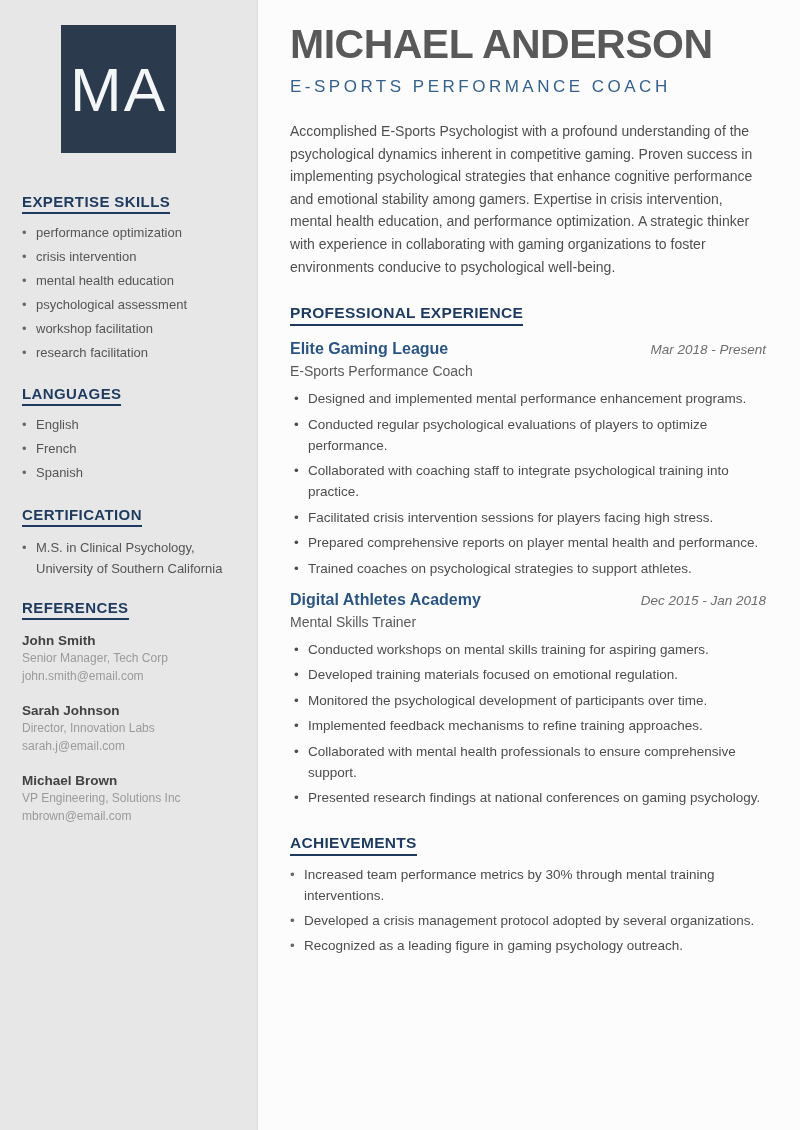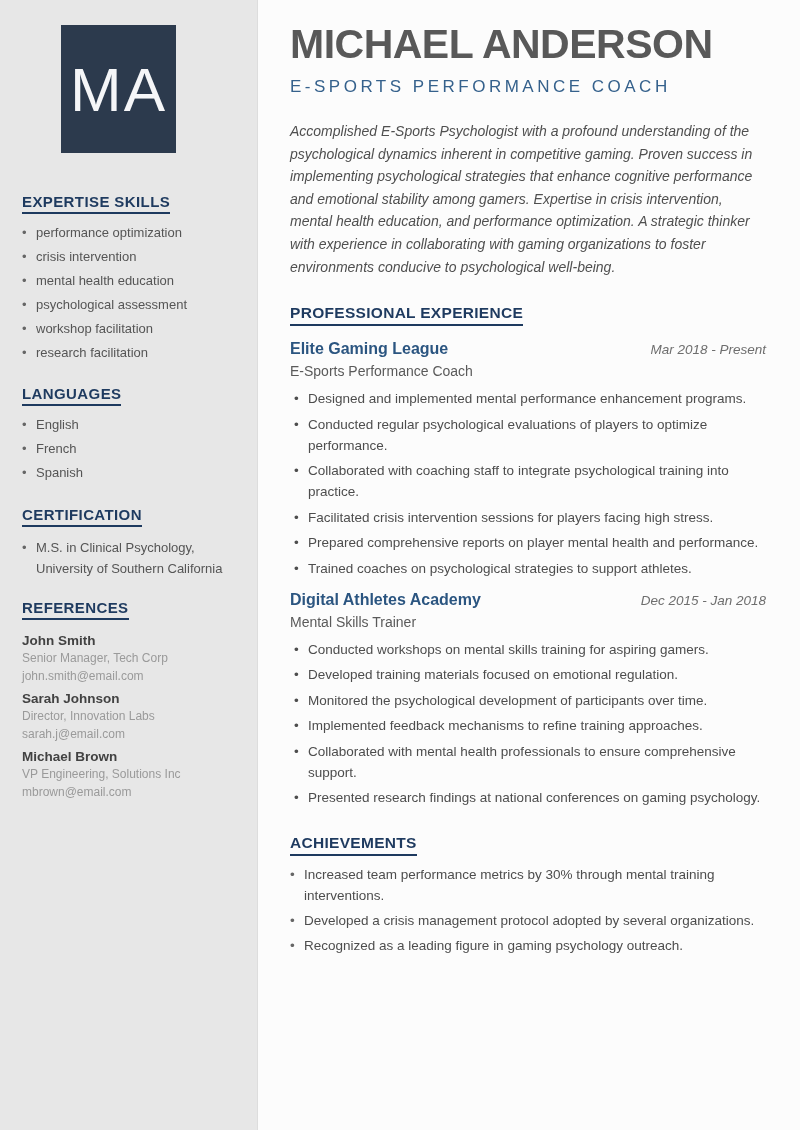--- a/index.html
+++ b/index.html
@@ -56,21 +56,21 @@
     padding-left: 14px;
     font-size: 13px; color: #555555;
     line-height: 17px; margin-bottom: 7px;
   }
   .side-list li::before {
     content: "•"; position: absolute; left: 0; top: 0;
     color: #666666;
   }
   .cert-list li { line-height: 21px; margin-bottom: 6px; }
   .ref-entry { margin-top: 12px; }
-  .ref-entry + .ref-entry { margin-top: 5px; }
+  .ref-entry + .ref-entry { margin-top: 17px; }
   .ref-name { font-size: 13.5px; font-weight: bold; color: #424242; line-height: 17px; }
   .ref-line { font-size: 12px; color: #9a9a9a; line-height: 18px; }
 
   
   .main {
     flex: 1;
     padding: 22px 34px 20px 32px;
     background: #fcfcfc;
     border-radius: 17px;
   }
@@ -78,21 +78,21 @@
     font-size: 41px; font-weight: bold; color: #595959;
     letter-spacing: -0.5px; line-height: 44px;
   }
   .job-title-top {
     margin-top: 10px;
     font-size: 17px; color: #35618c;
     letter-spacing: 3.5px; line-height: 22px; font-weight: 400;
   }
   .summary {
     margin-top: 22px;
-    font-size: 14px; color: #4f4f4f; line-height: 22.6px; font-style: italic;
+    font-size: 14px; color: #4f4f4f; line-height: 22.6px;
   }
   .sec-heading {
     margin-top: 26px;
     color: #1e3a5f; font-size: 15.5px; font-weight: bold;
     letter-spacing: 0.3px;
   }
   .sec-heading .u {
     display: inline-block;
     border-bottom: 2px solid #1e3a5f;
     padding-bottom: 2px;

